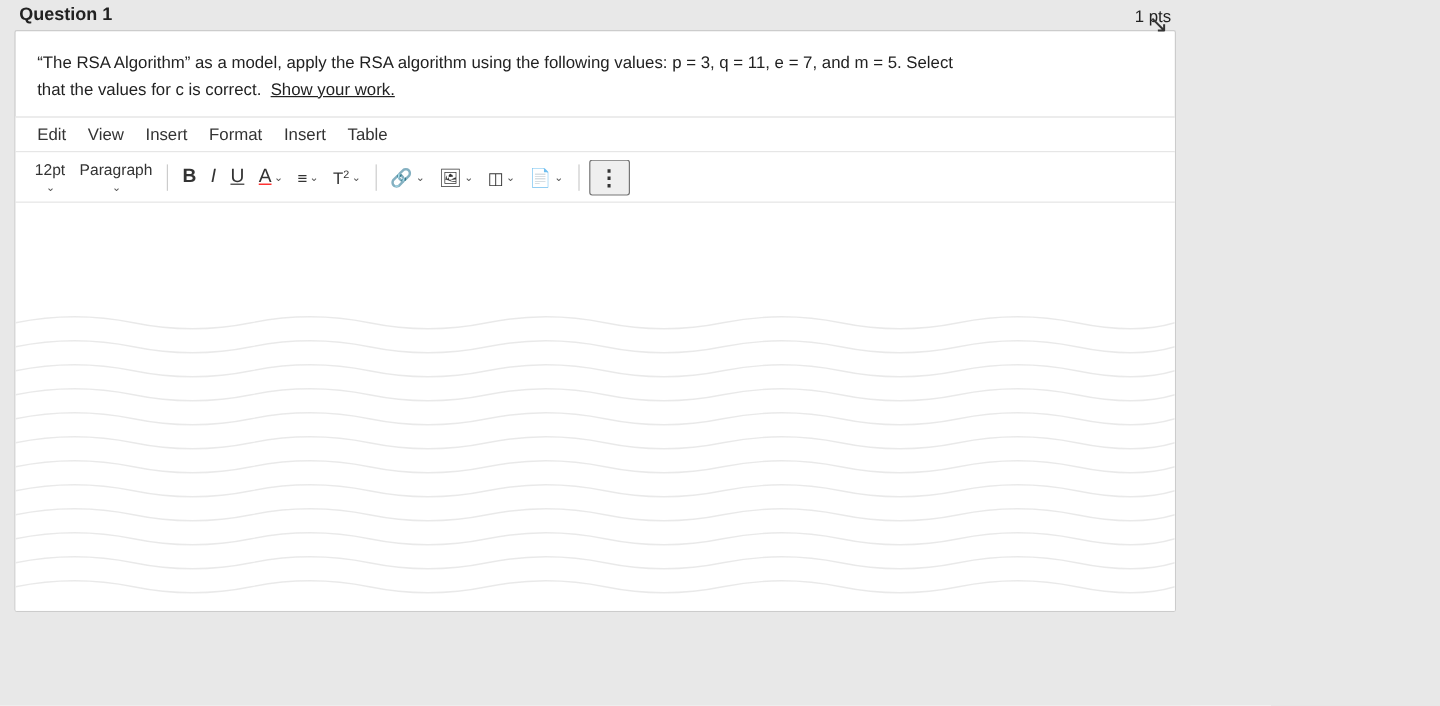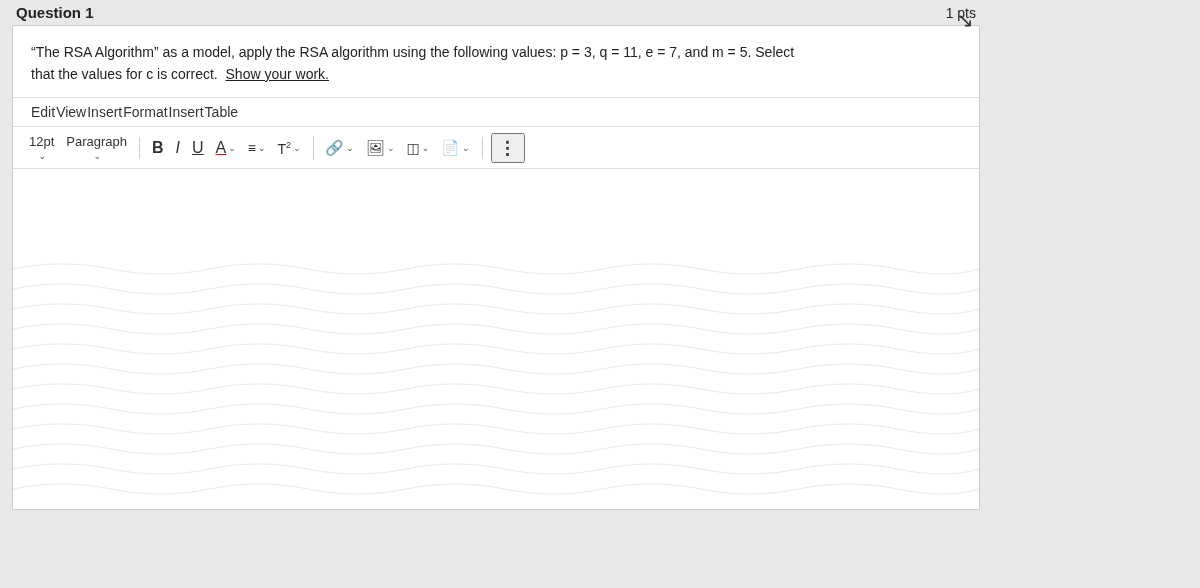--- a/index.html
+++ b/index.html
@@ -48,21 +48,21 @@
     }
     .question-text p {
       margin: 0;
     }
     .underline {
       text-decoration: underline;
     }
     .menu-bar {
       display: flex;
       align-items: center;
-      gap: 1px;
+      gap: 18px;
       padding: 6px 18px;
       font-size: 14px;
       color: #333;
       border-top: 1px solid #e0e0e0;
       border-bottom: 1px solid #e0e0e0;
       background: #fff;
     }
     .menu-item {
       cursor: pointer;
       color: #333;

